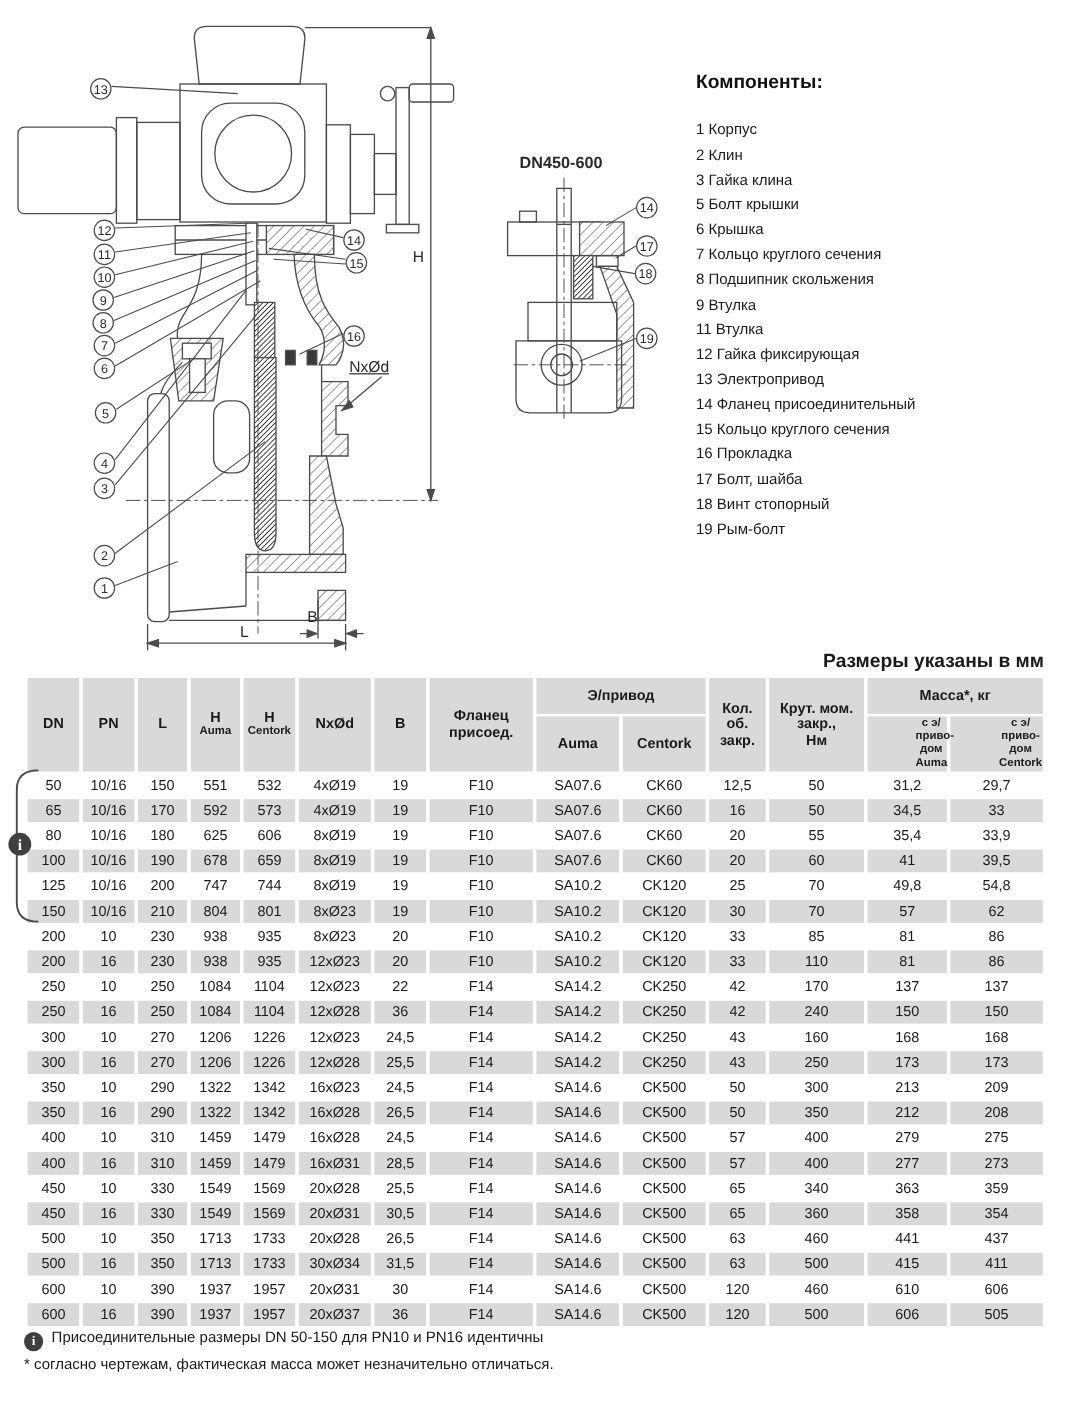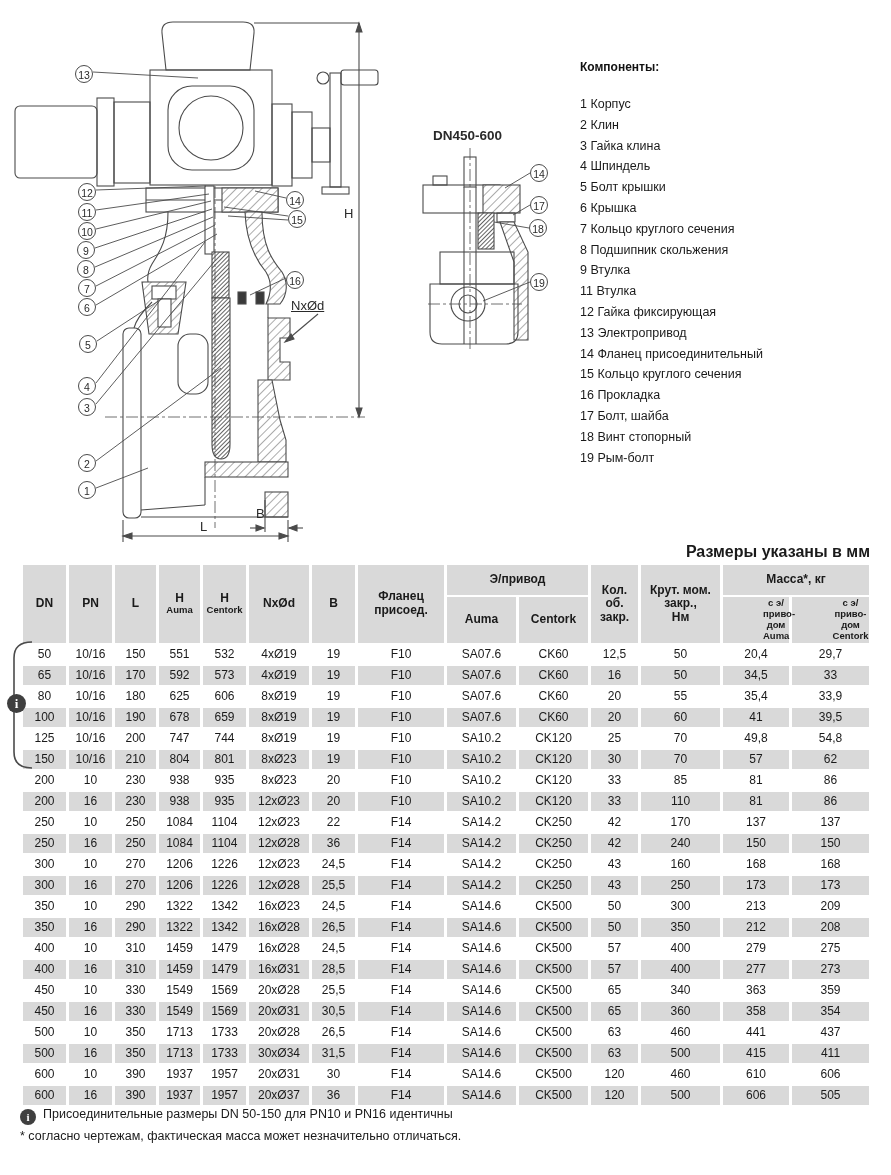--- a/index.html
+++ b/index.html
@@ -11,21 +11,21 @@
   .callout { position:absolute; width:18px; height:18px; border:1.2px solid #4b4b4b; border-radius:50%;
              background:#fff; font-size:10.5px; line-height:18px; text-align:center; color:#2a2a2a;
              box-sizing:border-box; }
   .dim-label { position:absolute; font-size:13px; color:#2a2a2a; }
   .dim-label.u { text-decoration:underline; }
   .detail-title { position:absolute; left:433px; top:128px; font-size:13.5px; font-weight:600; color:#2a2a2a; }
   .cl { stroke-dasharray:12 3 3 3; stroke-width:0.8; }
 
   
   .components { position:absolute; left:580px; top:60px; width:300px; }
-  .components h2 { margin:0 0 20px 0; font-size:12px; font-weight:bold; color:#111; }
+  .components h2 { margin:0 0 20px 0; font-size:16px; font-weight:bold; color:#111; }
   .comp-item { font-size:12.5px; line-height:20.8px; color:#1a1a1a; }
 
   
   .table-wrap { position:absolute; left:20px; top:543px; width:852px; }
   .units { text-align:right; font-size:16px; font-weight:bold; margin:0 2px 2px 0; }
   table { border-collapse:separate; border-spacing:3px 2px; table-layout:fixed; width:852px; }
   th { background:#d9d9d9; font-size:12px; font-weight:bold; text-align:center; vertical-align:middle;
        padding:1px 0; line-height:1.12; white-space:pre-line; }
   th .hsub, th.small { font-size:9.5px; }
   th.small { line-height:1.15;padding-left:40px; }
@@ -183,21 +183,20 @@
     <span class="detail-title">DN450-600</span>
     
   <div class="callout" style="left: 75px; top: 65px;">13</div><div class="callout" style="left: 78px; top: 183px;">12</div><div class="callout" style="left: 78px; top: 203px;">11</div><div class="callout" style="left: 78px; top: 222px;">10</div><div class="callout" style="left: 77px; top: 241px;">9</div><div class="callout" style="left: 77px; top: 260px;">8</div><div class="callout" style="left: 78px; top: 279px;">7</div><div class="callout" style="left: 78px; top: 298px;">6</div><div class="callout" style="left: 79px; top: 335px;">5</div><div class="callout" style="left: 78px; top: 377px;">4</div><div class="callout" style="left: 78px; top: 398px;">3</div><div class="callout" style="left: 78px; top: 454px;">2</div><div class="callout" style="left: 78px; top: 481px;">1</div><div class="callout" style="left: 286px; top: 191px;">14</div><div class="callout" style="left: 288px; top: 210px;">15</div><div class="callout" style="left: 286px; top: 271px;">16</div><div class="callout" style="left: 530px; top: 164px;">14</div><div class="callout" style="left: 530px; top: 196px;">17</div><div class="callout" style="left: 529px; top: 219px;">18</div><div class="callout" style="left: 530px; top: 273px;">19</div><span class="dim-label" style="left: 344px; top: 206px;">H</span><span class="dim-label u" style="left: 291px; top: 298px;">NxØd</span><span class="dim-label" style="left: 200px; top: 519px;">L</span><span class="dim-label" style="left: 256px; top: 506px;">B</span></div>
 
   <div class="components">
     <h2>Компоненты:</h2>
     <div>
         <div class="comp-item">1 Корпус</div>
         <div class="comp-item">2 Клин</div>
         <div class="comp-item">3 Гайка клина</div>
-        <div class="comp-item">4 Шпиндель</div>
         <div class="comp-item">5 Болт крышки</div>
         <div class="comp-item">6 Крышка</div>
         <div class="comp-item">7 Кольцо круглого сечения</div>
         <div class="comp-item">8 Подшипник скольжения</div>
         <div class="comp-item">9 Втулка</div>
         <div class="comp-item">11 Втулка</div>
         <div class="comp-item">12 Гайка фиксирующая</div>
         <div class="comp-item">13 Электропривод</div>
         <div class="comp-item">14 Фланец присоединительный</div>
         <div class="comp-item">15 Кольцо круглого сечения</div>
@@ -263,21 +262,21 @@
             <td>150</td>
             <td>551</td>
             <td>532</td>
             <td>4xØ19</td>
             <td>19</td>
             <td>F10</td>
             <td>SA07.6</td>
             <td>CK60</td>
             <td>12,5</td>
             <td>50</td>
-            <td>20,4</td>
+            <td>31,2</td>
             <td>29,7</td>
           </tr>
           <tr class="shaded">
             <td>65</td>
             <td>10/16</td>
             <td>170</td>
             <td>592</td>
             <td>573</td>
             <td>4xØ19</td>
             <td>19</td>

